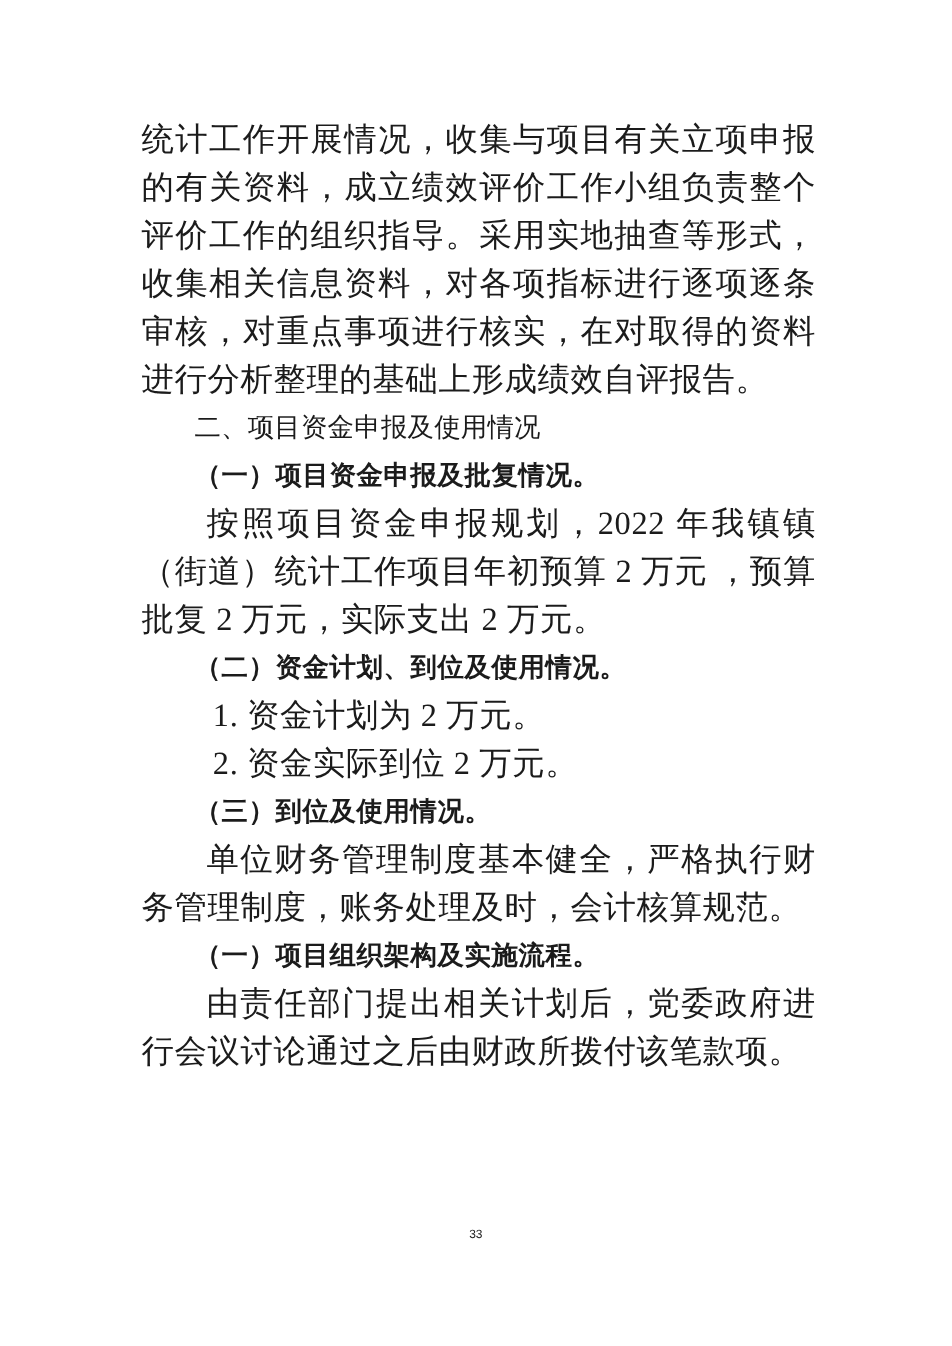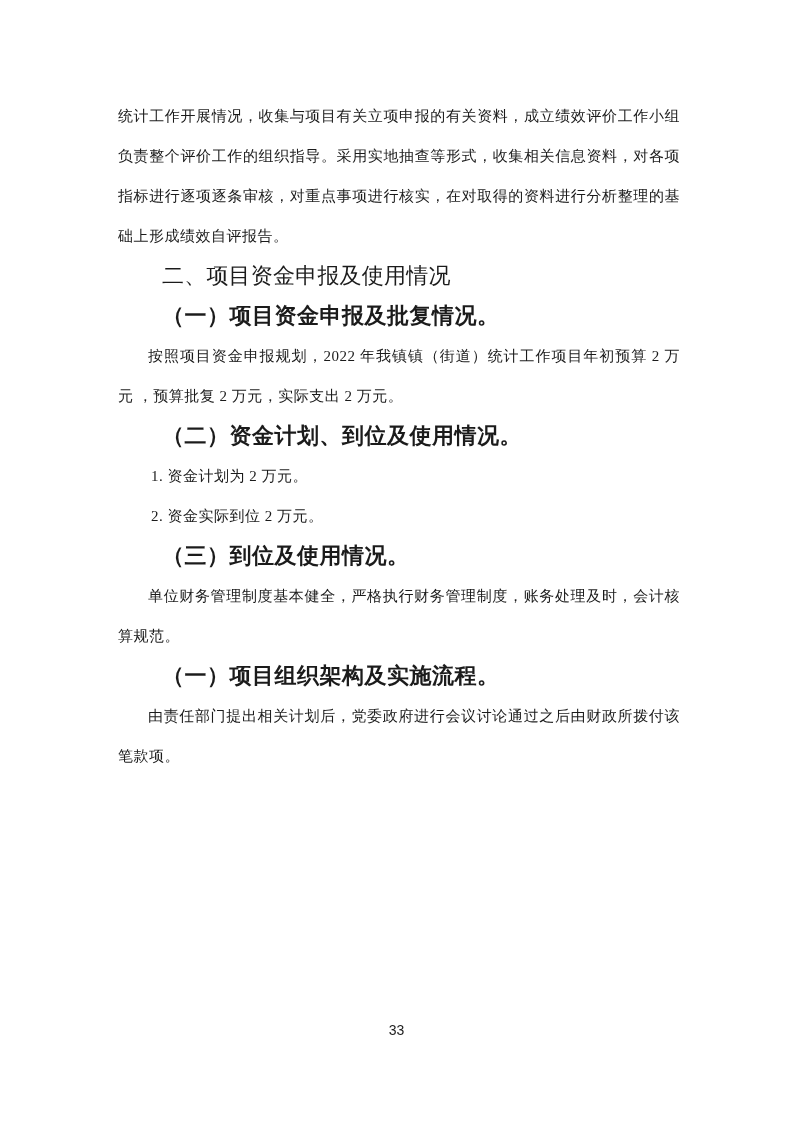--- a/index.html
+++ b/index.html
@@ -17,21 +17,21 @@
     color: #1b1b1b;
   }
   .content {
     position: absolute;
     left: 118px;
     top: 96px;
     width: 562px;
   }
   .content p {
     margin: 0;
-    font-size: 15px;
+    font-size: 27px;
     line-height: 40px;
     letter-spacing: 0.5px;
     text-align: justify;
     text-align-last: left;
   }
   .indent {
     text-indent: 2em;
   }
   .h1 {
     font-family: "Liberation Sans", "DejaVu Sans", sans-serif;
@@ -46,21 +46,21 @@
   .list {
     text-indent: 2.2em;
   }
   .footer {
     position: absolute;
     top: 1020px;
     left: 0;
     width: 100%;
     text-align: center;
     font-family: "Liberation Sans", "DejaVu Sans", sans-serif;
-    font-size: 14px;
+    font-size: 10px;
     line-height: 20px;
     color: #222222;
   }
 </style>
 </head>
 <body>
 
 <div class="page">
   <div class="content">
     <p class="body">统计工作开展情况，收集与项目有关立项申报的有关资料，成立绩效评价工作小组负责整个评价工作的组织指导。采用实地抽查等形式，收集相关信息资料，对各项指标进行逐项逐条审核，对重点事项进行核实，在对取得的资料进行分析整理的基础上形成绩效自评报告。</p>

